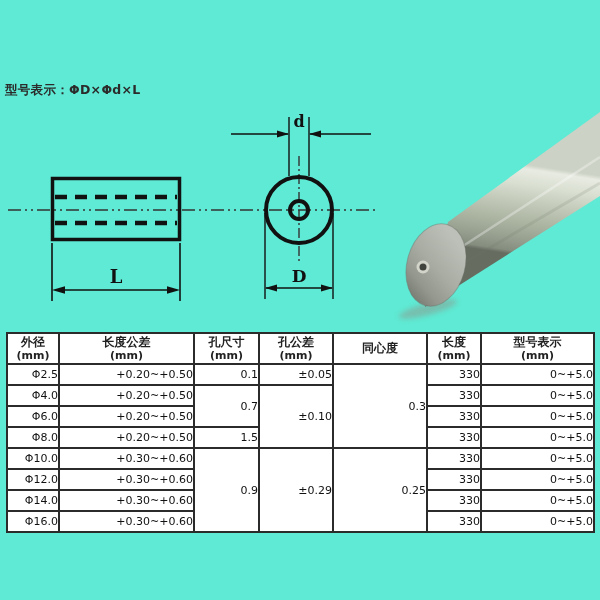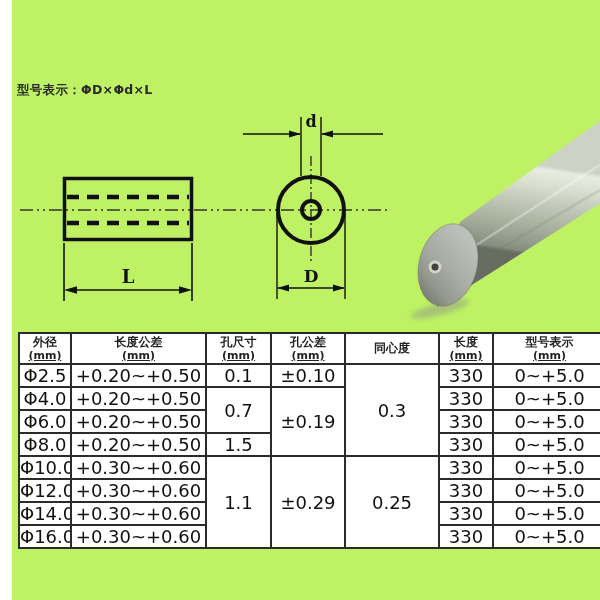--- a/index.html
+++ b/index.html
@@ -1,28 +1,28 @@
 <!DOCTYPE html>
 <html><head>
 <meta charset="utf-8">
 <style>
   html,body{margin:0;padding:0;}
   body{width:600px;height:600px;background:#ffffff;position:relative;overflow:hidden;
        font-family:"DejaVu Sans",sans-serif;color:#1e1e1e;}
-  .page{position:absolute;inset:0;background:#bef264;margin-left:12px;}
+  .page{position:absolute;inset:0;background:#5eead4;}
   .model-label{position:absolute;left:5px;top:82px;font-size:12.5px;font-weight:600;
        color:#2b2b2b;letter-spacing:0.3px;white-space:nowrap;}
   #diagram{position:absolute;left:0;top:0;}
   .spec-table-wrap{position:absolute;left:6px;top:332px;}
   table.spec{border-collapse:collapse;table-layout:fixed;width:587px;background:#fff;}
   table.spec th, table.spec td{border:2px solid #2b2b2b;text-align:center;
        vertical-align:middle;padding:0;overflow:hidden;white-space:nowrap;}
   table.spec th{height:29px;font-size:12px;font-weight:600;line-height:13px;color:#222;}
-  table.spec th .unit{display:block;font-size:11px;font-weight:600;text-decoration:underline;}
-  table.spec td{height:19px;font-size:18px;color:#111;}
+  table.spec th .unit{display:block;font-size:11px;font-weight:600;}
+  table.spec td{height:19px;font-size:11px;color:#111;text-align:right;}
 </style>
 </head>
 <body>
 
 <div class="page">
 
   <div class="model-label">型号表示：ΦD×Φd×L</div>
 
   <svg id="diagram" width="600" height="330" viewBox="0 0 600 330">
     <defs>
@@ -113,50 +113,50 @@
             <th><span>同心度</span></th>
             <th><span>长度</span><span class="unit">(mm)</span></th>
             <th><span>型号表示</span><span class="unit">(mm)</span></th>
           </tr>
         </thead>
         <tbody>
           <tr>
             <td>Φ2.5</td>
             <td>+0.20~+0.50</td>
             <td>0.1</td>
-            <td>±0.10</td>
+            <td>±0.05</td>
             <td rowspan="4">0.3</td>
             <td>330</td>
             <td>0~+5.0</td>
           </tr>
           <tr>
             <td>Φ4.0</td>
             <td>+0.20~+0.50</td>
             <td rowspan="2">0.7</td>
-            <td rowspan="3">±0.19</td>
+            <td rowspan="3">±0.10</td>
             <td>330</td>
             <td>0~+5.0</td>
           </tr>
           <tr>
             <td>Φ6.0</td>
             <td>+0.20~+0.50</td>
             <td>330</td>
             <td>0~+5.0</td>
           </tr>
           <tr>
             <td>Φ8.0</td>
             <td>+0.20~+0.50</td>
             <td>1.5</td>
             <td>330</td>
             <td>0~+5.0</td>
           </tr>
           <tr>
             <td>Φ10.0</td>
             <td>+0.30~+0.60</td>
-            <td rowspan="4">1.1</td>
+            <td rowspan="4">0.9</td>
             <td rowspan="4">±0.29</td>
             <td rowspan="4">0.25</td>
             <td>330</td>
             <td>0~+5.0</td>
           </tr>
           <tr>
             <td>Φ12.0</td>
             <td>+0.30~+0.60</td>
             <td>330</td>
             <td>0~+5.0</td>

